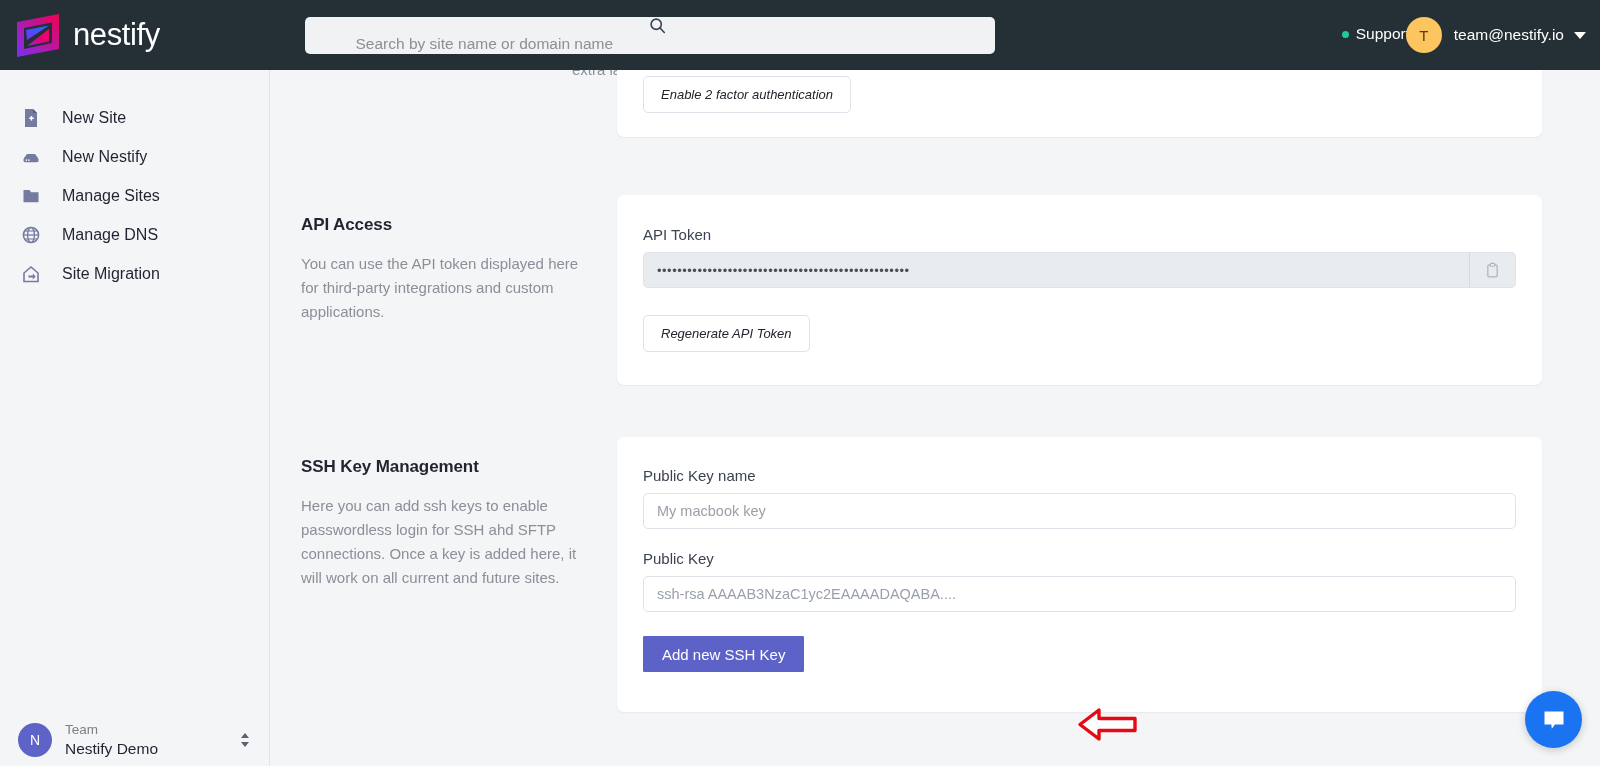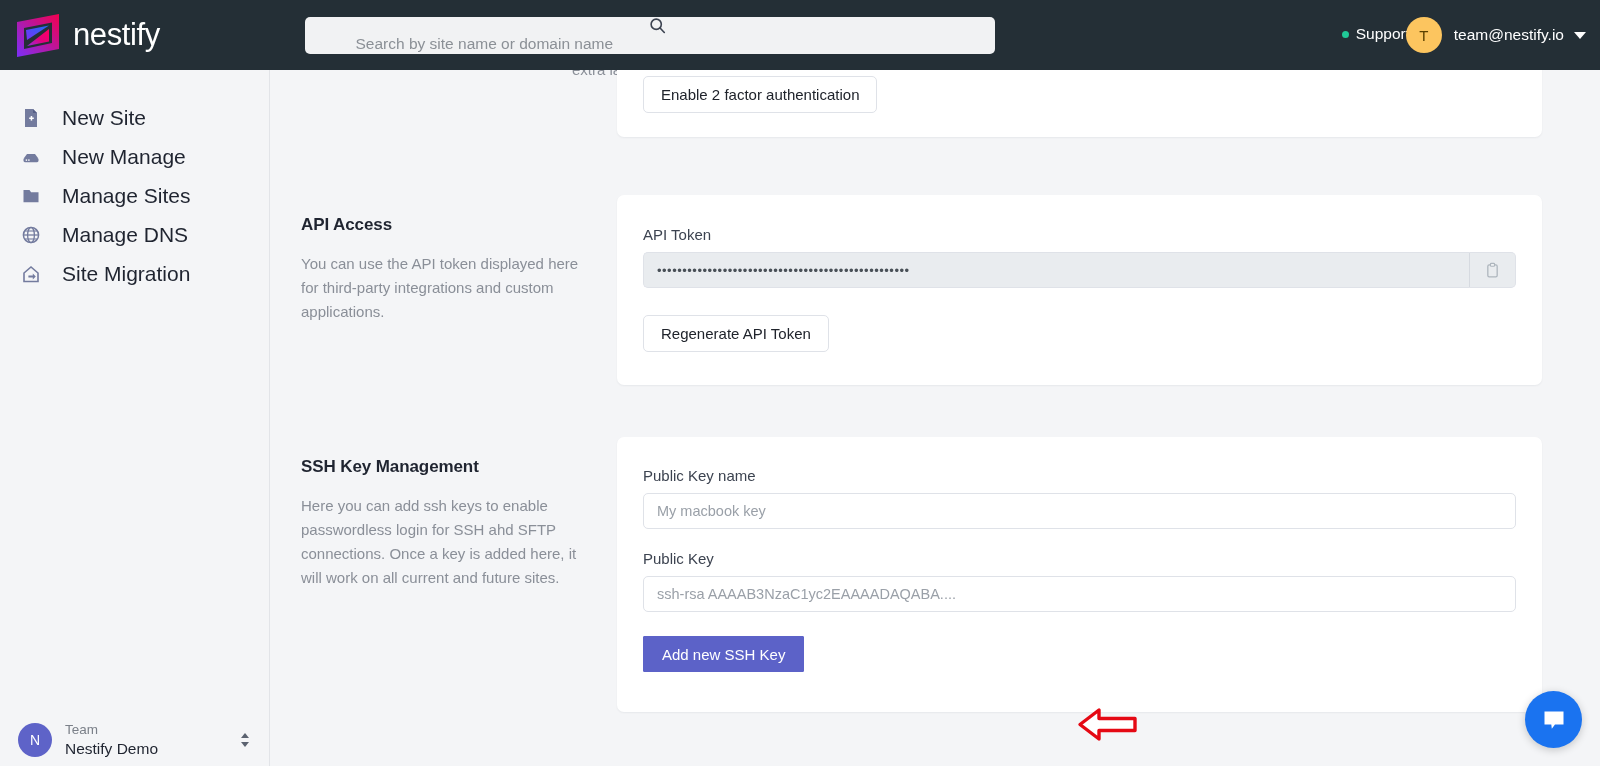--- a/index.html
+++ b/index.html
@@ -75,21 +75,21 @@
   .nav { padding-top: 28px; }
   .nav-item {
     display: flex; align-items: center;
     height: 39px; padding-left: 20px; cursor: pointer;
   }
   .nav-icon {
     width: 22px; height: 22px; flex: none;
     display: flex; align-items: center; justify-content: center;
   }
   .nav-label {
-    margin-left: 20px; font-size: 21px;
+    margin-left: 20px; font-size: 16px;
     color: #1f2430; font-weight: 400;
   }
   .sidebar-footer {
     position: absolute; bottom: 8px; left: 0;
     width: 270px; padding: 0 18px;
     display: flex; align-items: center; cursor: pointer;
   }
   .avatar-team {
     width: 34px; height: 34px; border-radius: 50%;
     background: #5e63c8; color: #ffffff;
@@ -147,21 +147,21 @@
     border: 1px solid #dfe2e8; border-left: 1px solid #d6dae0;
     border-top-right-radius: 5px; border-bottom-right-radius: 5px;
     display: flex; align-items: center; justify-content: center;
     cursor: pointer;
   }
   .btn-outline {
     display: inline-flex; align-items: center; justify-content: center;
     height: 37px; padding: 8px 17px;
     background: #ffffff; border: 1px solid #dfe2e8; border-radius: 5px;
     font-family: "Liberation Sans", sans-serif;
-    font-size: 15px; color: #20242c; cursor: pointer;
+    font-size: 13px; color: #20242c; cursor: pointer; font-style: italic;
   }
   .btn-primary {
     display: inline-flex; align-items: center; justify-content: center;
     height: 36px; padding: 0 18px;
     background: #5c62c8; border: 1px solid #5c62c8; border-radius: 1px;
     font-family: "Liberation Sans", sans-serif;
     font-size: 15px; color: #ffffff; cursor: pointer;
   }
 
   .cut-text {
@@ -252,21 +252,21 @@
 
     <div class="nav-item">
       <span class="nav-icon">
         <svg viewBox="0 0 22 22" width="22" height="22">
           <path d="M4 12 L7 8 h8 l3 4 Z" fill="#737b9e"></path>
           <rect x="3.5" y="12" width="15" height="4.2" rx="1.4" fill="#737b9e"></rect>
           <circle cx="6.4" cy="14.1" r="0.85" fill="#f4f5f7"></circle>
           <circle cx="8.9" cy="14.1" r="0.85" fill="#f4f5f7"></circle>
         </svg>
       </span>
-      <span class="nav-label">New Manage</span>
+      <span class="nav-label">New Nestify</span>
     </div>
 
     <div class="nav-item">
       <span class="nav-icon">
         <svg viewBox="0 0 22 22" width="22" height="22">
           <path d="M3.5 5 h6 l1.6 2.2 H18.5 v10 H3.5 Z" fill="#737b9e"></path>
         </svg>
       </span>
       <span class="nav-label">Manage Sites</span>
     </div>

